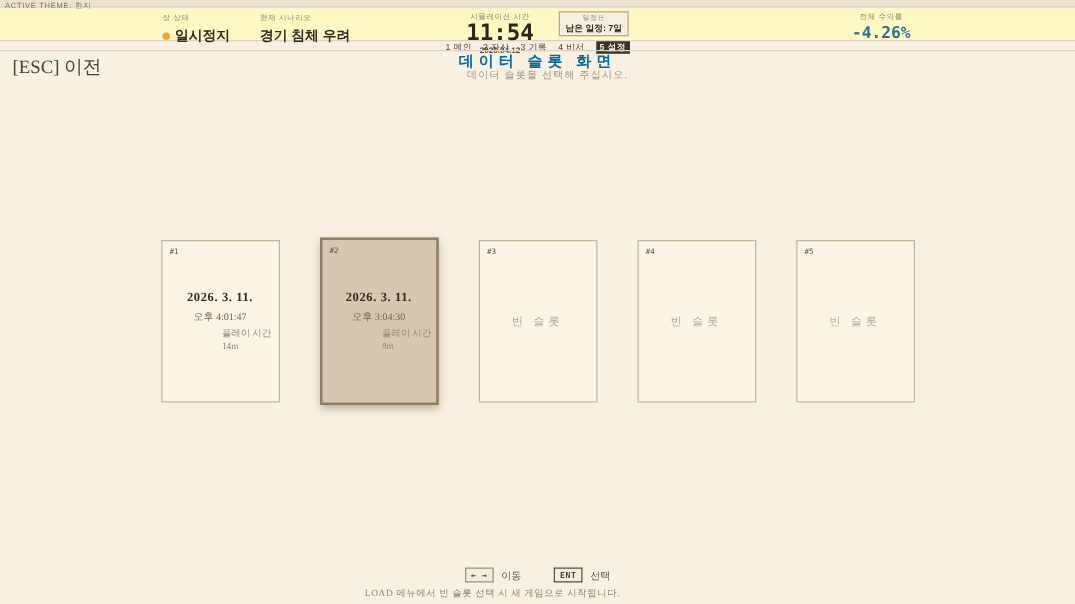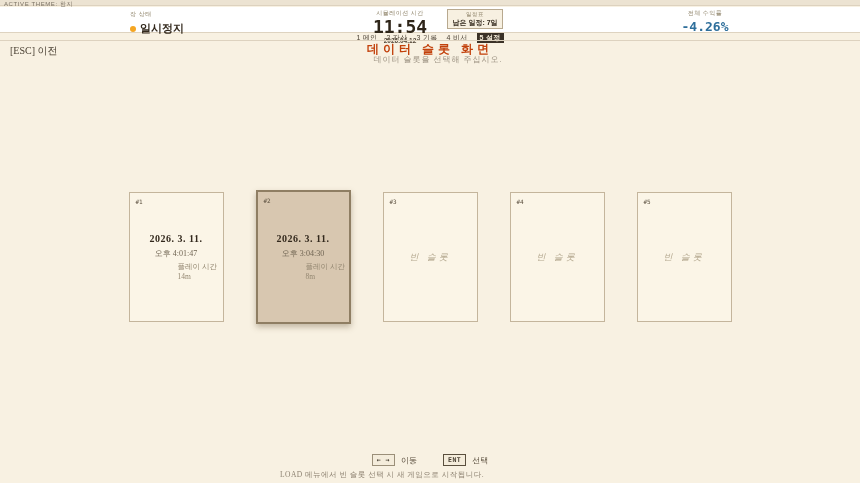--- a/index.html
+++ b/index.html
@@ -16,21 +16,21 @@
     background:#ece3d2; border-bottom:1px solid #ddd2bf;
   }
   .theme-bar span{
     position:absolute; left:4px; top:0px;
     font-size:6px; letter-spacing:0.6px; color:#7a7164;
     font-family:"Liberation Sans", sans-serif;
   }
   
   .header{
     position:absolute; top:7px; left:0; width:860px; height:26px;
-    background:#ffffff; border-bottom:1px solid #ded3c0;
+    background:#fef9c3; border-bottom:1px solid #ded3c0;
   }
   .h-label{ font-size:6px; color:#93886f; letter-spacing:0.5px; display:block; }
   .market-status{ position:absolute; left:130px; top:3px; }
   .market-status .val{ font-size:11px; font-weight:bold; margin-top:2px; display:flex; align-items:center; gap:4px; }
   .dot{ width:6px; height:6px; border-radius:50%; background:#f5a623; display:inline-block; }
   .scenario{ position:absolute; left:208px; top:3px; }
   .scenario .val{ font-size:11px; font-weight:bold; margin-top:2px; }
   .sim-time{ position:absolute; left:358px; top:2px; width:84px; text-align:center; }
   .sim-time .h-label{ text-align:center; }
   .sim-time .time{ font-family:"DejaVu Sans Mono", monospace; font-size:18px; font-weight:bold; line-height:18px; color:#2e2519; }
@@ -51,26 +51,26 @@
   .nav-row{
     position:absolute; top:34px; left:0; width:860px; height:7px;
     display:flex; justify-content:center; gap:9px; align-items:center;
   }
   .nav-item{ font-size:7px; color:#4a4134; letter-spacing:0.3px; }
   .nav-item.active{ background:#3b3227; color:#f4ecd9; padding:0px 3px; font-weight:bold; }
   .divider{ position:absolute; top:40px; left:0; width:860px; border-top:1px solid #ddd2bf; }
   
   .back-btn{
     position:absolute; left:10px; top:44px;
-    font-family:"Liberation Serif", serif; font-size:10px; color:#4a4134;
+    font-family:"Liberation Serif", serif; font-size:15px; color:#4a4134;
   }
   .page-title{
     position:absolute; top:41px; left:0; width:860px; text-align:center;
     font-family:"Liberation Serif", serif; font-size:12px; font-weight:bold;
-    letter-spacing:4px; color:#c2410c;
+    letter-spacing:4px; color:#0369a1;
   }
   .page-subtitle{
     position:absolute; top:54px; left:0; width:860px; text-align:center;
     font-family:"Liberation Serif", serif; font-size:8px; color:#9b9181; letter-spacing:1px;padding-left:16px;
   }
   
   .slots{
     position:absolute; top:192px; left:0; width:860px;
     display:flex; justify-content:center; align-items:flex-start; gap:32px;
   }
@@ -93,55 +93,59 @@
     font-family:"Liberation Serif", serif; font-size:10px; font-weight:bold;
     color:#33291d; letter-spacing:0.5px;
   }
   .slot-time{
     font-family:"Liberation Serif", serif; font-size:8px; color:#6f6452; margin-top:4px;
   }
   .slot-playtime{
     font-family:"Liberation Serif", serif; font-size:7.5px; color:#948872; margin-top:3px;margin-left:48px;
   }
   .slot-empty-label{
-    font-family:"Liberation Serif", serif; font-size:9px; color:#b3a78e; letter-spacing:3px;font-style:italic;
+    font-family:"Liberation Serif", serif; font-size:9px; color:#b3a78e; letter-spacing:3px;
   }
   
   .hints{
     position:absolute; top:454px; left:0; width:860px;
     display:flex; justify-content:center; align-items:center; gap:26px;
   }
   .hint{ display:flex; align-items:center; gap:6px; }
   .keycap{
     border:1px solid #9b8f79; background:#f4ecdb; color:#4a4134;
     font-family:"DejaVu Sans Mono", monospace; font-size:6.5px; font-weight:bold;
     padding:1px 4px; letter-spacing:0.5px;
   }
   .keycap.strong{ border:1px solid #5a4f3e;text-align:right; }
   .hint-label{ font-family:Liberation Mono, monospace; font-size:8px; color:#5a4f3e; }
   .footer-note{
-    position:absolute; top:470px; left:0; width:764px; text-align:center;
+    position:absolute; top:470px; left:12px; width:764px; text-align:center;
     font-family:"Liberation Serif", serif; font-size:7.5px; color:#8d8271; letter-spacing:0.5px;
   }
 </style>
 </head>
 <body>
 
 <div class="theme-bar">
   <span>ACTIVE THEME: 한지</span>
 </div>
 
 <div class="header">
   <div class="market-status">
     <span class="h-label">장 상태</span>
     <span class="val">
       <span class="dot"></span>
       <span>일시정지</span>
     </span>
   </div>
+  <div class="scenario">
+    <span class="h-label">현재 시나리오</span>
+    <div class="val">경기 침체 우려</div>
+  </div>
   <div class="sim-time">
     <span class="h-label">시뮬레이션 시간</span>
     <div class="time">11:54</div>
     <div class="date">2026.04.12</div>
   </div>
   <div class="schedule-box">
     <span class="h-label">일정표</span>
     <div class="val">남은 일정: 7일</div>
   </div>
   <div class="returns">

